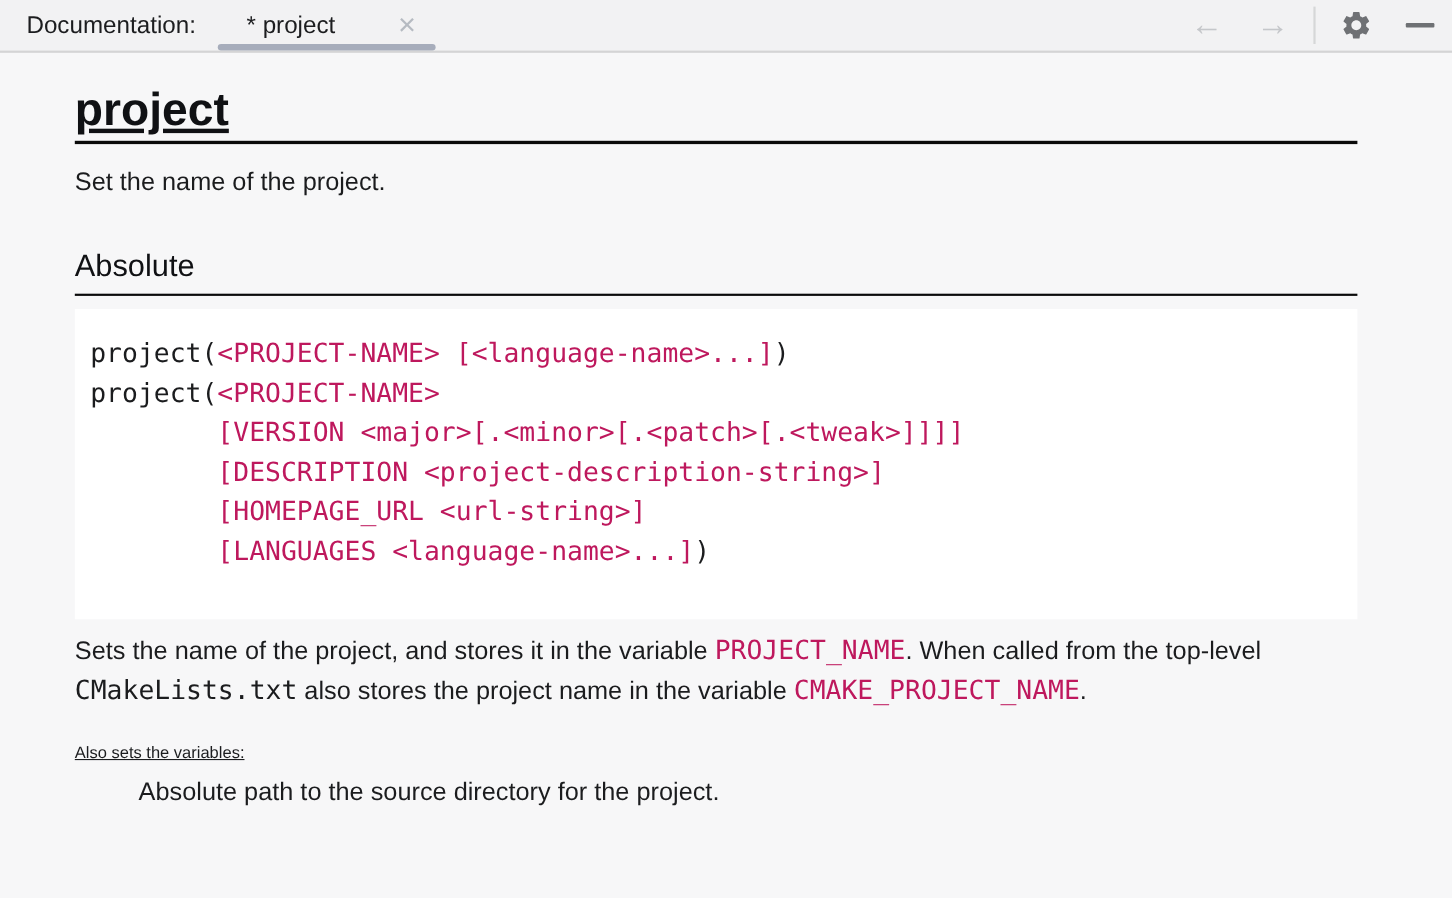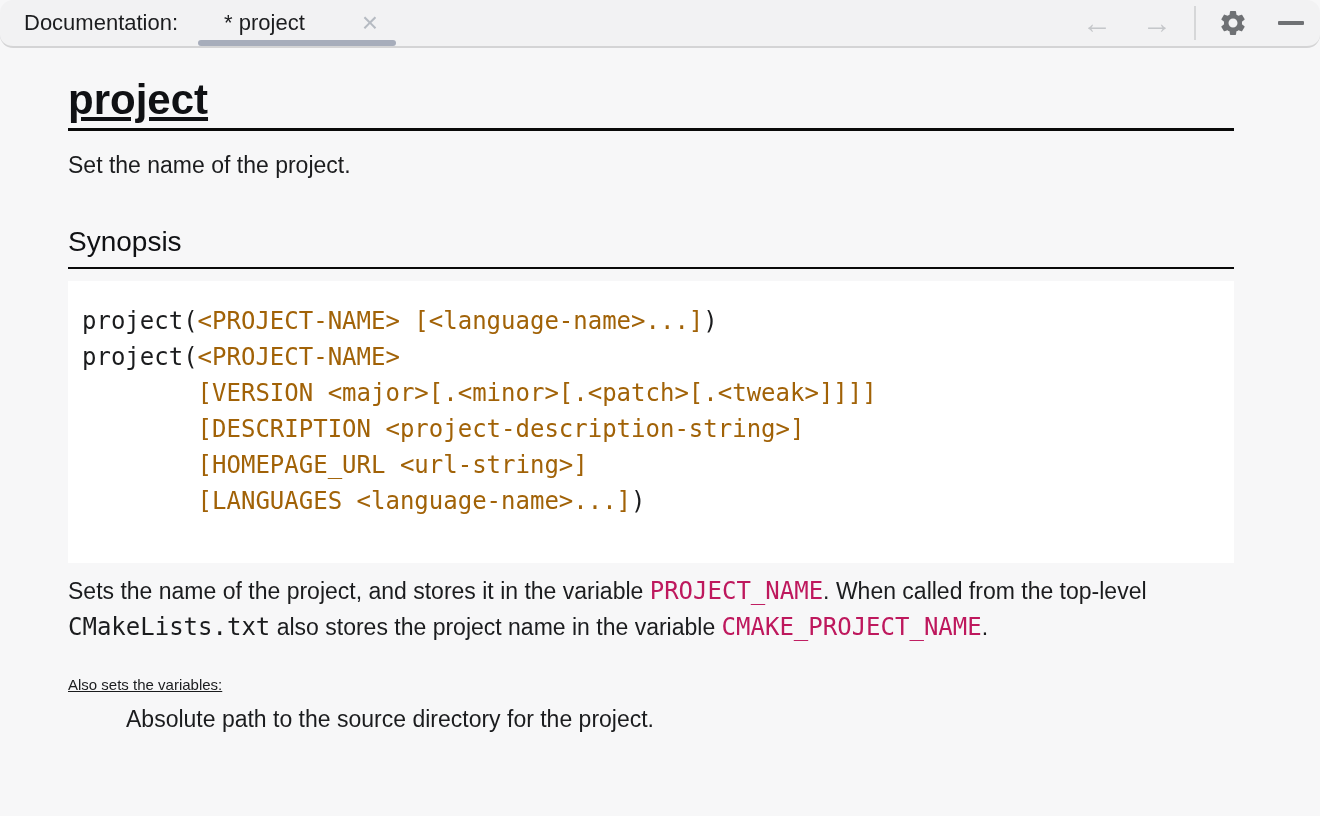--- a/index.html
+++ b/index.html
@@ -11,21 +11,20 @@
   }
 
   
   .toolbar {
     height: 48px;
     background: #f2f2f3;
     border-bottom: 2px solid #d4d4d5;
     display: flex;
     align-items: center;
     padding-left: 24px;
-    border-radius: 13px;
   }
   .toolbar-label { font-size: 22px; color: #1c1d1f; white-space: nowrap; }
   .tab {
     position: relative;
     height: 100%;
     display: flex;
     align-items: center;
     margin-left: 20px;
     padding: 0 18px 0 26px;
     cursor: default;
@@ -79,21 +78,21 @@
     color: #1b1c1e;
   }
   .doc-paragraph { font-size: 23px; line-height: 36px; margin-top: 10px; }
   .doc-also { font-size: 15px; margin-top: 31px; text-decoration: underline; }
   .var-term { margin-top: 50px; font-size: 24px; line-height: 30px; }
   .var-def { font-size: 23px; margin: 13px 0 0 58px; }
 
   
   .seg-text  { color: #1b1c1e; }
   .seg-plain { color: #1b1c1e; }
-  .seg-green { color: #a16207; }
+  .seg-green { color: #be185d; }
   .seg-link  { font-family: "DejaVu Sans Mono", monospace; font-size: 24px; color: #be185d; }
   .seg-code  { font-family: "DejaVu Sans Mono", monospace; font-size: 24px; color: #1b1c1e; }
 </style>
 </head>
 <body>
 
 <div class="toolbar">
   <span class="toolbar-label">Documentation:</span>
 
   <div class="tab">
@@ -116,21 +115,21 @@
     <span class="minimize-bar-wrap">
       <span class="minimize-bar"></span>
     </span>
   </div>
 </div>
 
 <div class="content">
   <h1 class="doc-title">project</h1>
   <p class="doc-intro">Set the name of the project.</p>
 
-  <h2 class="section-heading">Synopsis</h2>
+  <h2 class="section-heading">Absolute</h2>
   <div class="code-block"><div><span class="seg-plain">project(</span><span class="seg-green">&lt;PROJECT-NAME&gt; [&lt;language-name&gt;...]</span><span class="seg-plain">)</span></div><div><span class="seg-plain">project(</span><span class="seg-green">&lt;PROJECT-NAME&gt;</span></div><div><span class="seg-plain">        </span><span class="seg-green">[VERSION &lt;major&gt;[.&lt;minor&gt;[.&lt;patch&gt;[.&lt;tweak&gt;]]]]</span></div><div><span class="seg-plain">        </span><span class="seg-green">[DESCRIPTION &lt;project-description-string&gt;]</span></div><div><span class="seg-plain">        </span><span class="seg-green">[HOMEPAGE_URL &lt;url-string&gt;]</span></div><div><span class="seg-plain">        </span><span class="seg-green">[LANGUAGES &lt;language-name&gt;...]</span><span class="seg-plain">)</span></div></div>
 
   <p class="doc-paragraph"><span class="seg-text">Sets the name of the project, and stores it in the variable </span><span class="seg-link">PROJECT_NAME</span><span class="seg-text">. When called from the top-level </span><span class="seg-code">CMakeLists.txt</span><span class="seg-text"> also stores the project name in the variable </span><span class="seg-link">CMAKE_PROJECT_NAME</span><span class="seg-text">.</span></p>
 
   <p class="doc-also">Also sets the variables:</p>
 
   <div class="var-def">Absolute path to the source directory for the project.</div>
 </div>
 
 </body></html>

